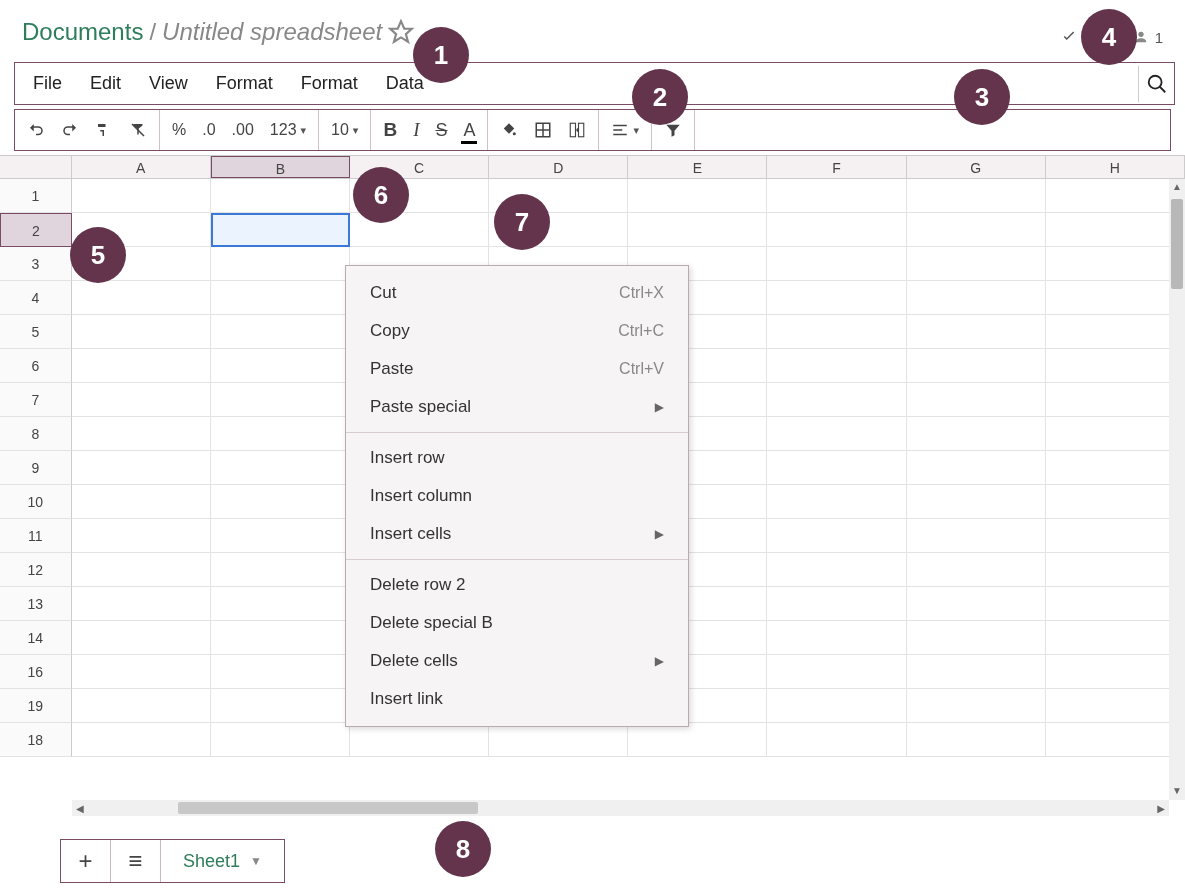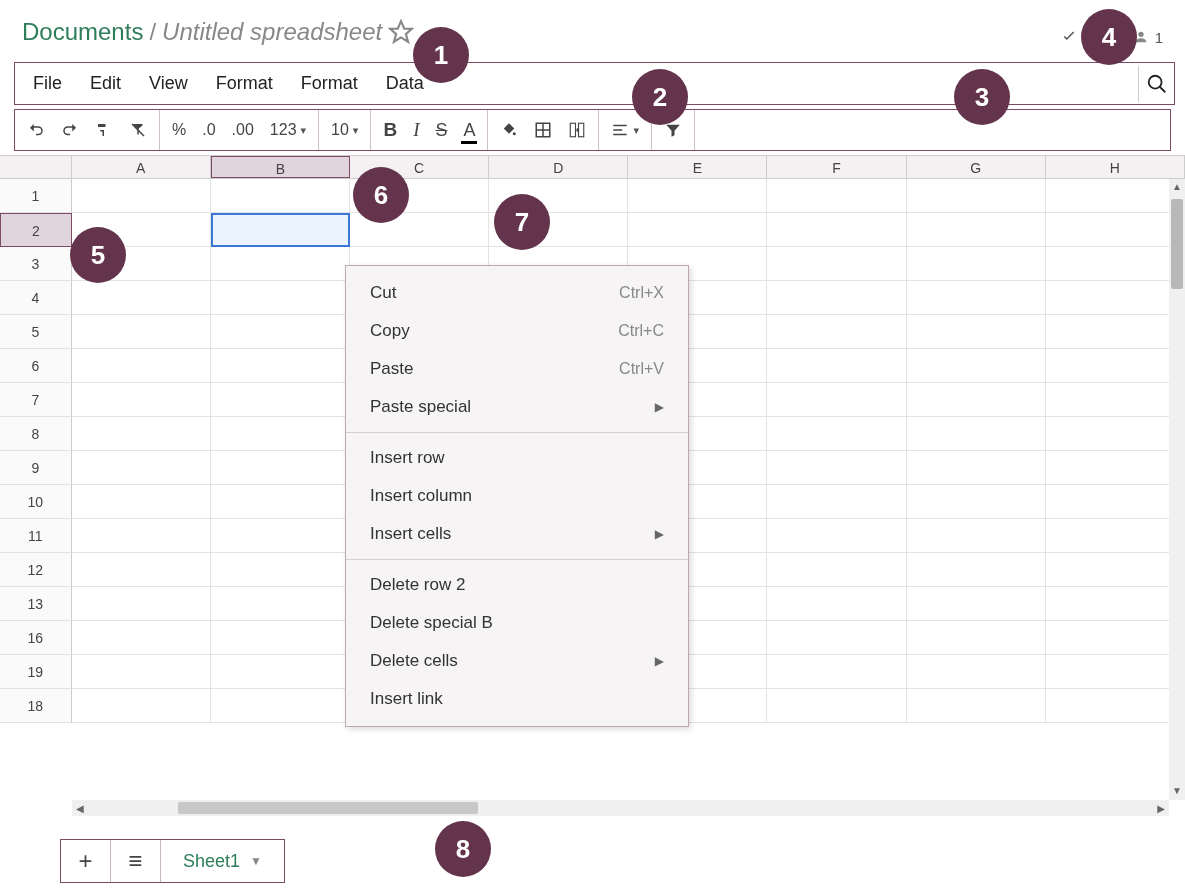--- a/index.html
+++ b/index.html
@@ -375,20 +375,31 @@
         <div class="cell"></div>
         <div class="cell"></div>
         <div class="cell"></div>
         <div class="cell"></div>
         <div class="cell"></div>
         <div class="cell"></div>
         <div class="cell"></div>
         <div class="cell"></div>
       </div>
       <div class="row">
+        <div class="row-header">14</div>
+        <div class="cell"></div>
+        <div class="cell"></div>
+        <div class="cell"></div>
+        <div class="cell"></div>
+        <div class="cell"></div>
+        <div class="cell"></div>
+        <div class="cell"></div>
+        <div class="cell"></div>
+      </div>
+      <div class="row">
         <div class="row-header">16</div>
         <div class="cell"></div>
         <div class="cell"></div>
         <div class="cell"></div>
         <div class="cell"></div>
         <div class="cell"></div>
         <div class="cell"></div>
         <div class="cell"></div>
         <div class="cell"></div>
       </div>

